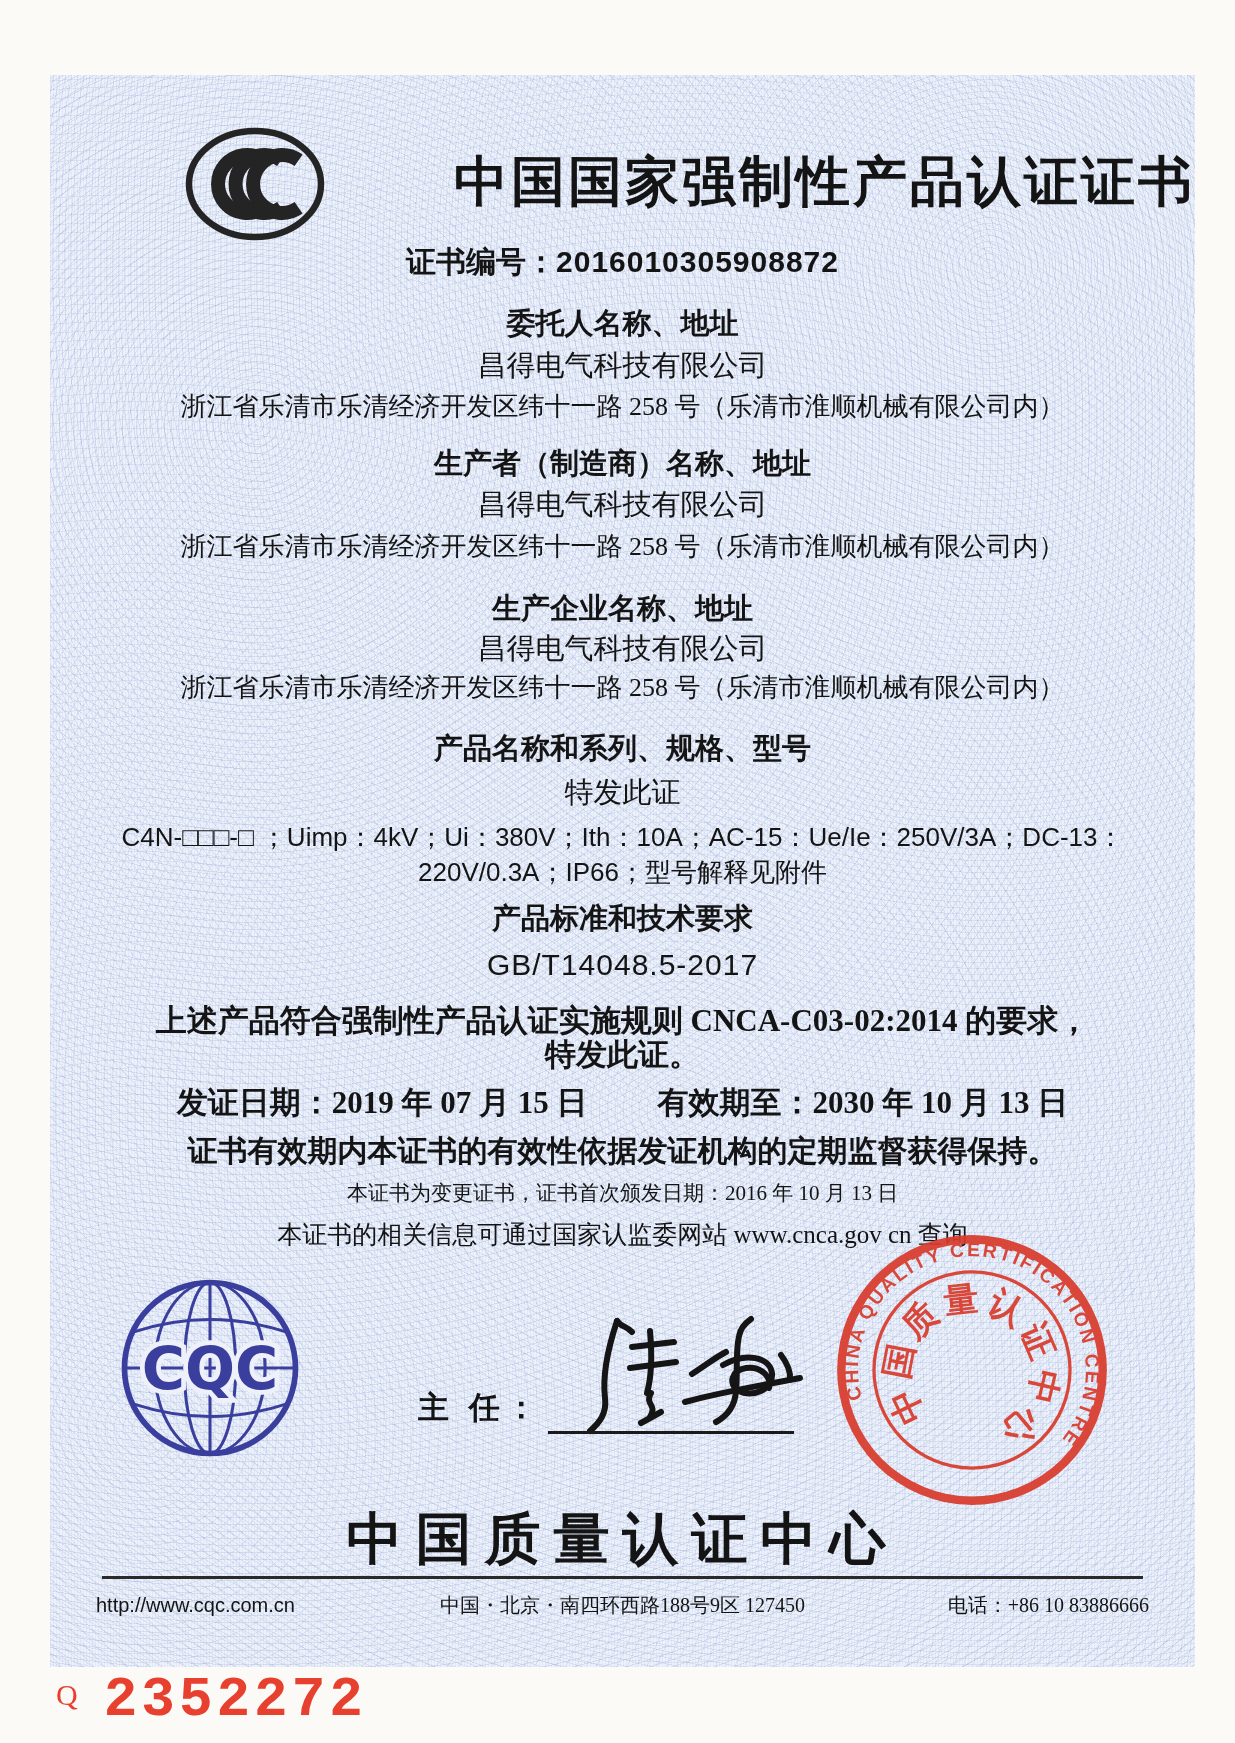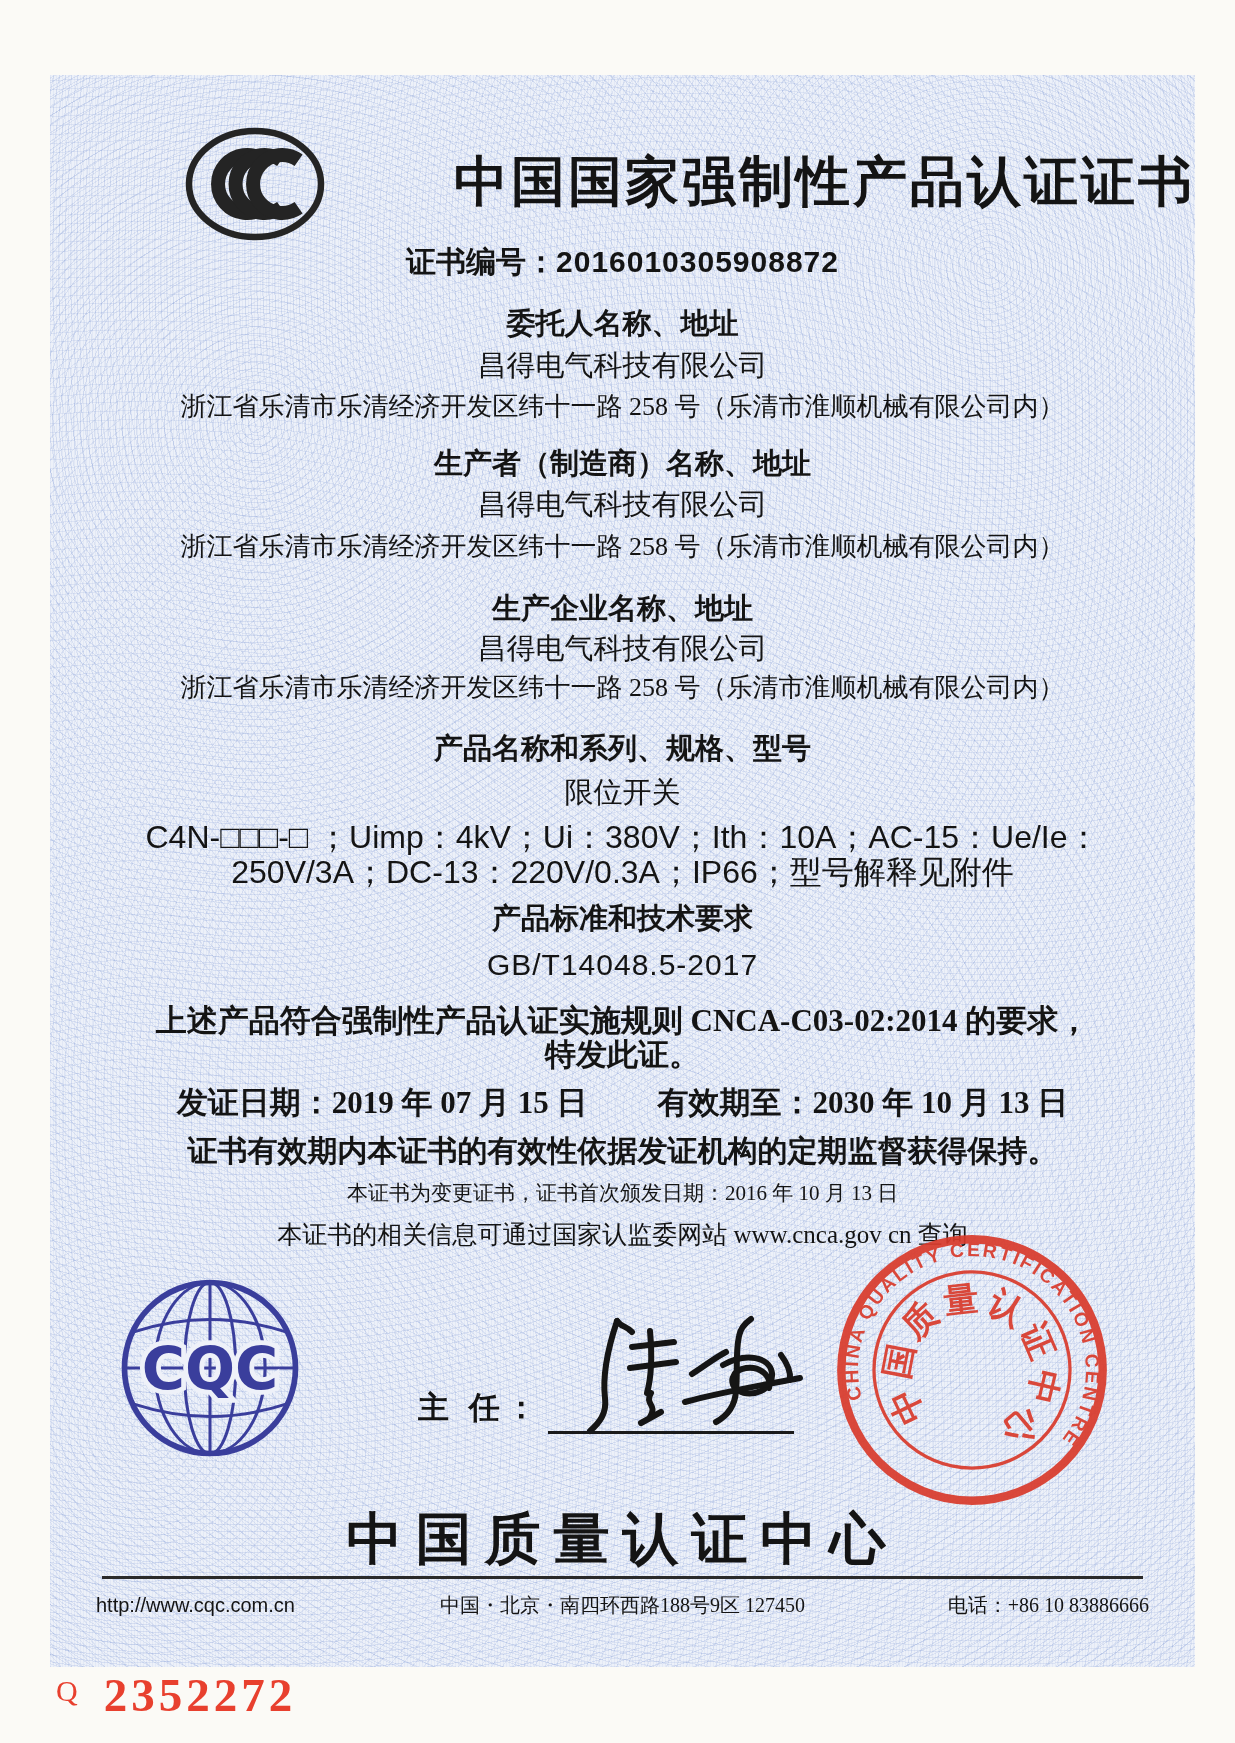--- a/index.html
+++ b/index.html
@@ -17,42 +17,42 @@
   .row{position:absolute;left:0;width:100%;text-align:center;white-space:nowrap;line-height:40px;}
   .sans{font-family:"Liberation Sans","DejaVu Sans",sans-serif;}
   .main-title{top:70px;font-size:54px;line-height:72px;letter-spacing:3px;font-weight:700;
               font-family:"Liberation Sans","DejaVu Sans",sans-serif;text-align:right;}
   .certno{top:165px;font-size:30px;line-height:44px;font-weight:700;}
   .certno .num{font-family:"Liberation Sans","DejaVu Sans",sans-serif;letter-spacing:1px;}
   .heading{font-size:29px;font-weight:700;}
   .company{font-size:29px;}
   .addr{font-size:26px;}
   .pname{font-size:29px;}
-  .spec{top:745px;font-size:32px;line-height:35px;white-space:normal;
+  .spec{top:745px;font-size:26px;line-height:35px;white-space:normal;
         font-family:"Liberation Sans","DejaVu Sans",sans-serif;padding:0 55px;box-sizing:border-box;}
   .gb{font-size:30px;letter-spacing:1px;}
   .stmt{font-size:31px;font-weight:700;}
   .dates{font-size:31px;font-weight:700;}
   .dates .gap{display:inline-block;width:70px;}
   .note1{font-size:30px;font-weight:700;}
   .note2{font-size:21px;}
   .note3{font-size:25px;}
   .director{position:absolute;left:368px;top:1312px;font-size:31px;font-weight:700;letter-spacing:6px;}
   .sig-line{position:absolute;left:498px;top:1356px;width:246px;height:3px;background:#1a1a1a;}
   .big-title{top:1428px;font-size:56px;line-height:72px;letter-spacing:13px;font-weight:700;
              font-family:"Liberation Sans","DejaVu Sans",sans-serif;}
   .divider{position:absolute;left:52px;top:1501px;width:1041px;height:3px;background:#2a2a2a;}
   .footer{position:absolute;left:0;top:1516px;width:100%;height:30px;font-size:20px;line-height:28px;}
   .footer .site{position:absolute;left:46px;font-family:"Liberation Sans","DejaVu Sans",sans-serif;}
   .footer .addr-f{position:absolute;left:0;width:100%;text-align:center;}
   .footer .phone{position:absolute;right:46px;}
   .serial{position:absolute;left:56px;top:1668px;color:#e8402e;white-space:nowrap;}
   .serial .q{font-size:30px;vertical-align:10px;margin-right:26px;font-family:"Liberation Serif",serif;}
-  .serial .n{font-size:47px;font-weight:700;letter-spacing:4px;
-             font-family:Liberation Serif, serif;}
+  .serial .n{font-size:56px;font-weight:700;letter-spacing:4px;
+             font-family:Liberation Mono, monospace;}
   .ccc{position:absolute;left:110px;top:44px;}
   .cqc-logo{position:absolute;left:65px;top:1198px;}
   .signature{position:absolute;left:505px;top:1238px;}
   .stamp{position:absolute;left:782px;top:1155px;opacity:.92;}
 </style>
 </head>
 <body>
 
 <div class="page">
   <div class="cert">
@@ -76,21 +76,21 @@
 
     <div class="row heading" style="top:368px">生产者（制造商）名称、地址</div>
     <div class="row company" style="top:409px">昌得电气科技有限公司</div>
     <div class="row addr" style="top:452px">浙江省乐清市乐清经济开发区纬十一路 258 号（乐清市淮顺机械有限公司内）</div>
 
     <div class="row heading" style="top:513px">生产企业名称、地址</div>
     <div class="row company" style="top:553px">昌得电气科技有限公司</div>
     <div class="row addr" style="top:593px">浙江省乐清市乐清经济开发区纬十一路 258 号（乐清市淮顺机械有限公司内）</div>
 
     <div class="row heading" style="top:653px">产品名称和系列、规格、型号</div>
-    <div class="row pname" style="top:697px">限位开关</div>
+    <div class="row pname" style="top:697px">特发此证</div>
     <div class="row spec">C4N-□□□-□ ；Uimp：4kV；Ui：380V；Ith：10A；AC-15：Ue/Ie：250V/3A；DC-13：220V/0.3A；IP66；型号解释见附件</div>
 
     <div class="row heading" style="top:823px">产品标准和技术要求</div>
     <div class="row gb sans" style="top:870px">GB/T14048.5-2017</div>
 
     <div class="row stmt" style="top:926px">上述产品符合强制性产品认证实施规则 CNCA-C03-02:2014 的要求，</div>
     <div class="row stmt" style="top:960px">特发此证。</div>
 
     <div class="row dates" style="top:1008px">
       <span>发证日期：</span><span>2019 年 07 月 15 日</span><span class="gap"></span><span>有效期至：</span><span>2030 年 10 月 13 日</span>

